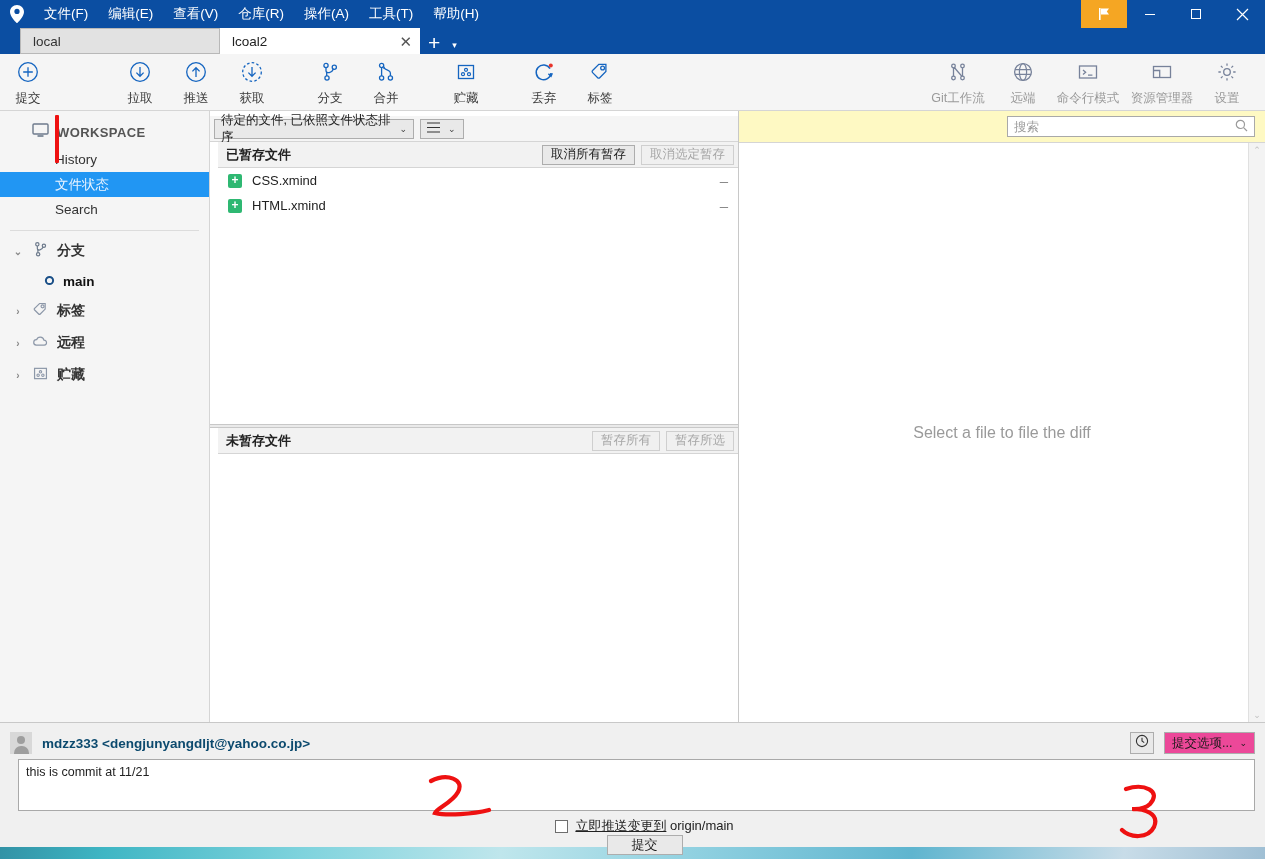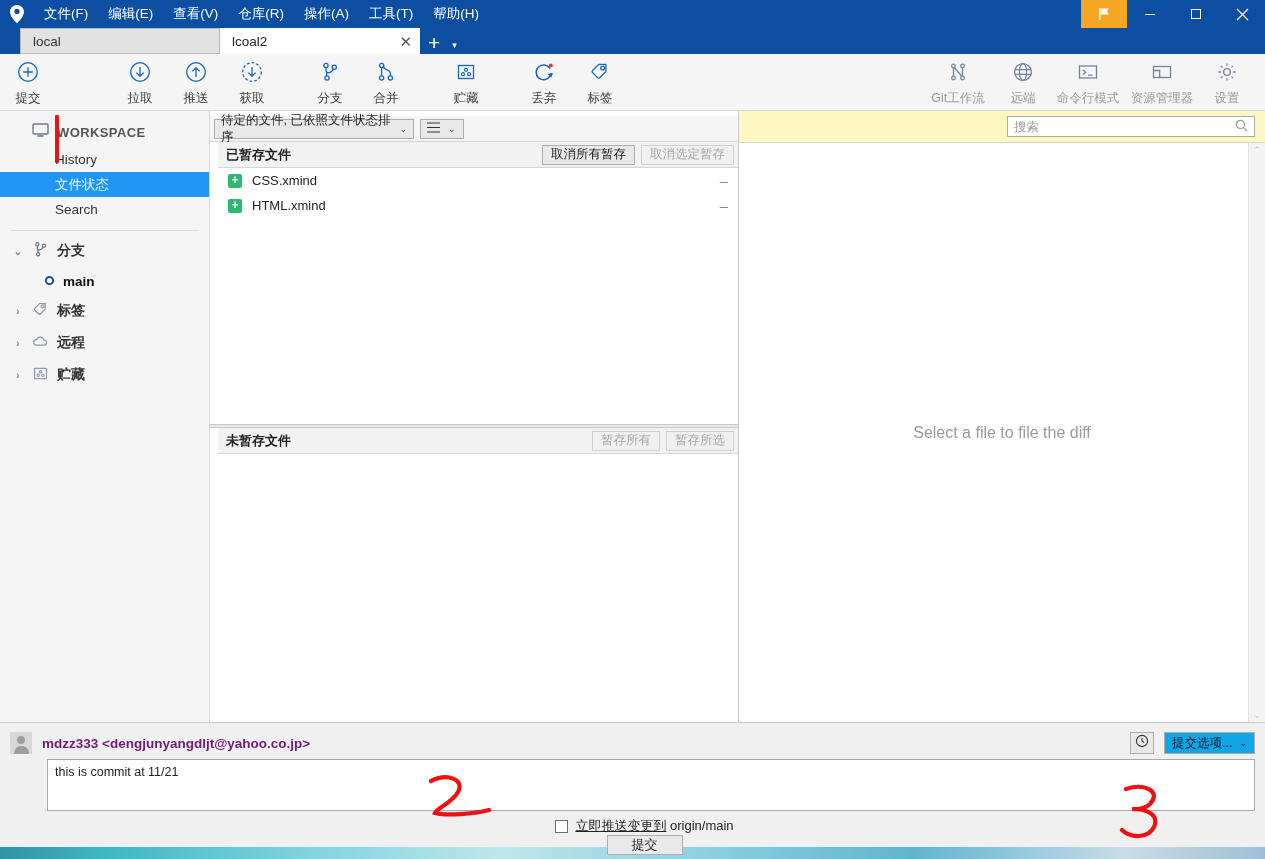--- a/index.html
+++ b/index.html
@@ -211,32 +211,32 @@
     padding: 6px 10px 0 10px; position: relative;
   }
   .commit-top { display: flex; align-items: center; gap: 10px; height: 28px; }
   .avatar {
     width: 22px; height: 22px; background: #d8d8d8; flex: none;
     display: flex; align-items: flex-end; justify-content: center; overflow: hidden;
   }
   .avatar .head { width: 8px; height: 8px; border-radius: 50%; background: #9e9e9e; position: absolute; margin-bottom: 10px; }
   .avatar-wrap { position: relative; width: 22px; height: 22px; display:flex; align-items:flex-end; justify-content:center;}
   .avatar .body2 { width: 15px; height: 8px; border-radius: 7px 7px 0 0; background: #9e9e9e; }
-  .author { font-size: 13.5px; font-weight: bold; color: #701a75; flex: 1; }
+  .author { font-size: 13.5px; font-weight: bold; color: #0c4a6e; flex: 1; }
   .icon-btn {
     width: 24px; height: 22px; background: #e9e9e9; border: 1px solid #adadad;
     display: flex; align-items: center; justify-content: center; cursor: pointer;
   }
   .opt-btn {
-    height: 22px; padding: 0 7px; background: #0ea5e9; border: 1px solid #adadad;
+    height: 22px; padding: 0 7px; background: #ec4899; border: 1px solid #adadad;
     display: flex; align-items: center; gap: 7px; font-size: 12.5px;
     color: #1a1a1a; cursor: pointer;
   }
   .msgbox {
-    margin: 2px 0 0 37px; height: 52px; background: #fff;
+    margin: 2px 0 0 8px; height: 52px; background: #fff;
     border: 1px solid #a9a9a9; padding: 5px 7px;
     font-size: 12.5px; color: #222; overflow: hidden;
   }
   .commit-bottom {
     display: flex; align-items: center; margin: 6px 0 0 24px; height: 24px; flex-direction: column;
   }
   .checkrow { display: flex; align-items: center; gap: 7px; flex: 1; }
   .cbox { width: 13px; height: 13px; border: 1px solid #6d6d6d; background: #fff; }
   .checklabel { font-size: 13px; color: #222; }
   .checklabel .ul { text-decoration: underline; }

